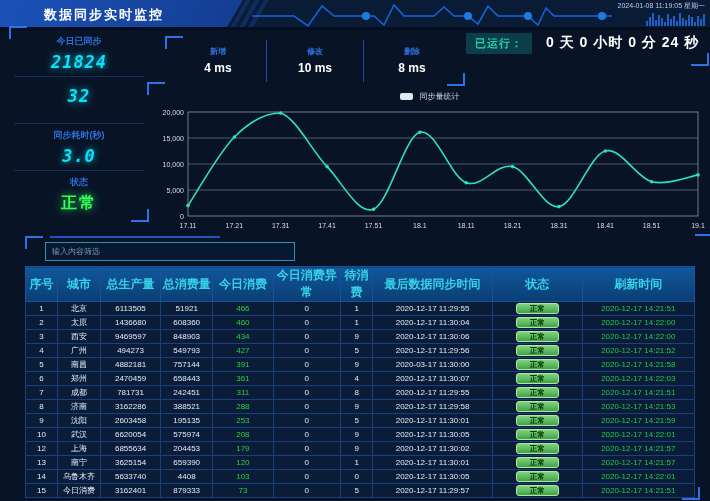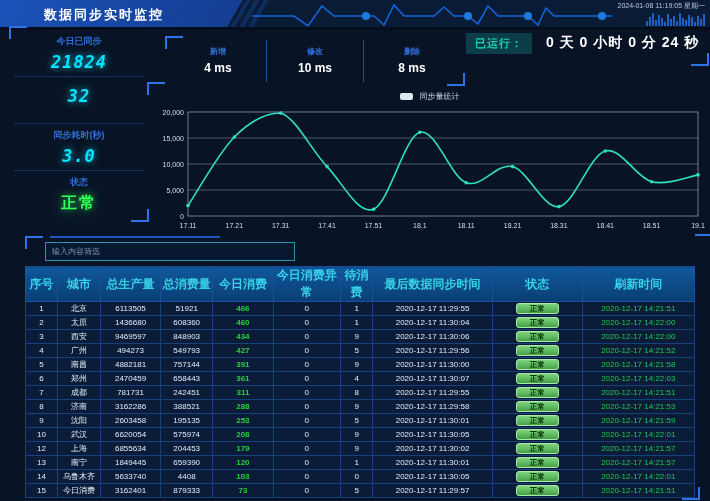--- a/index.html
+++ b/index.html
@@ -62,21 +62,21 @@
   .filter-input { position:absolute; left:15px; top:2px; width:250px; height:19px; background:rgba(8,24,48,.95);
     border:1px solid #2a93b5; color:#cfe0f0; font-size:8px; padding:7px 6px; outline:none; }
   .filter-input::placeholder { color:#7f97b5; }
 
   
   .table-wrap { position:absolute; left:25px; top:266px; width:670px; height:230px; }
   table { width:100%; border-collapse:collapse; table-layout:fixed; }
   th { background:linear-gradient(180deg,#10589c,#0a3e74); color:#38d2e8; font-size:12px; font-weight:bold;
     height:28px; border:1px solid #1b4f9b;margin-top:12px; }
   td { color:#e2ecf8; font-size:8px; text-align:center; height:14px; border:1px solid #16407e; background:#0a1c38; overflow:hidden; white-space:nowrap; }
-  td.col-today { color:#24d33c;font-weight:bold; }
+  td.col-today { color:#24d33c; }
   td.col-refresh { color:#1ec94e;margin-left:39px; }
   .badge { display:inline-block; background:linear-gradient(180deg,#7ed47e,#46a046); border:1px solid #a8e8a8;
     border-radius:3px; color:#0a3a0a; font-size:7.5px; font-weight:bold; padding:0px 13px; line-height:9px; }
 </style>
 </head>
 <body>
 
 <div class="screen">
 
   <div class="hdr">
@@ -283,21 +283,21 @@
             <td class="col-refresh">2020-12-17 14:21:52</td>
           </tr>
           <tr>
             <td class="col-seq">5</td>
             <td class="col-city">南昌</td>
             <td class="col-production">4882181</td>
             <td class="col-consumption">757144</td>
             <td class="col-today">391</td>
             <td class="col-abnormal">0</td>
             <td class="col-pending">9</td>
-            <td class="col-last_sync">2020-12-17 11:30:00</td>
+            <td class="col-last_sync">2020-03-17 11:30:00</td>
             <td class="col-status"><span class="badge">正常</span></td>
             <td class="col-refresh">2020-12-17 14:21:58</td>
           </tr>
           <tr>
             <td class="col-seq">6</td>
             <td class="col-city">郑州</td>
             <td class="col-production">2470459</td>
             <td class="col-consumption">658443</td>
             <td class="col-today">361</td>
             <td class="col-abnormal">0</td>
@@ -362,21 +362,21 @@
             <td class="col-today">179</td>
             <td class="col-abnormal">0</td>
             <td class="col-pending">9</td>
             <td class="col-last_sync">2020-12-17 11:30:02</td>
             <td class="col-status"><span class="badge">正常</span></td>
             <td class="col-refresh">2020-12-17 14:21:57</td>
           </tr>
           <tr>
             <td class="col-seq">13</td>
             <td class="col-city">南宁</td>
-            <td class="col-production">1849445</td>
+            <td class="col-production">3625154</td>
             <td class="col-consumption">659390</td>
             <td class="col-today">120</td>
             <td class="col-abnormal">0</td>
             <td class="col-pending">1</td>
             <td class="col-last_sync">2020-12-17 11:30:01</td>
             <td class="col-status"><span class="badge">正常</span></td>
             <td class="col-refresh">2020-12-17 14:21:57</td>
           </tr>
           <tr>
             <td class="col-seq">14</td>

